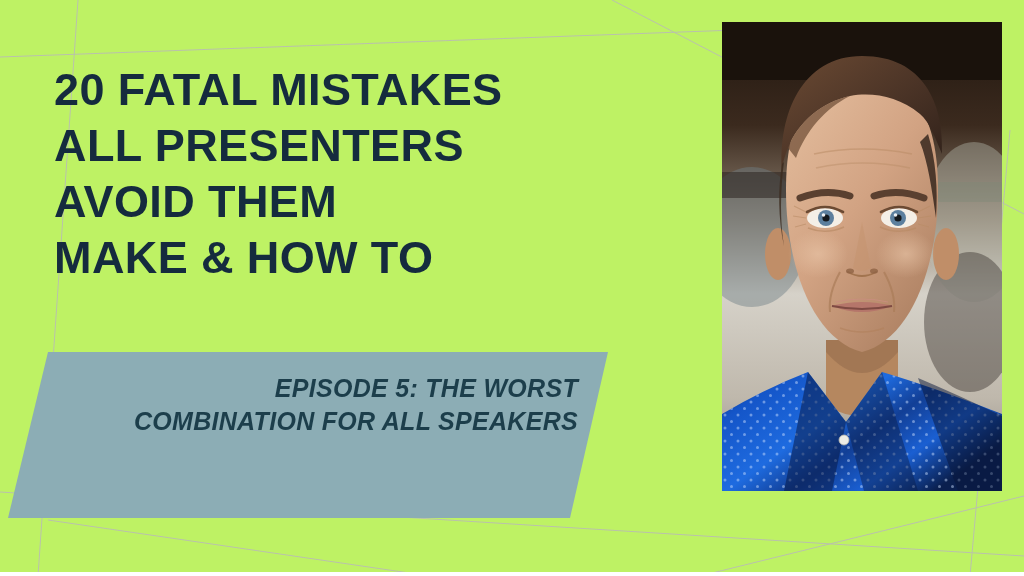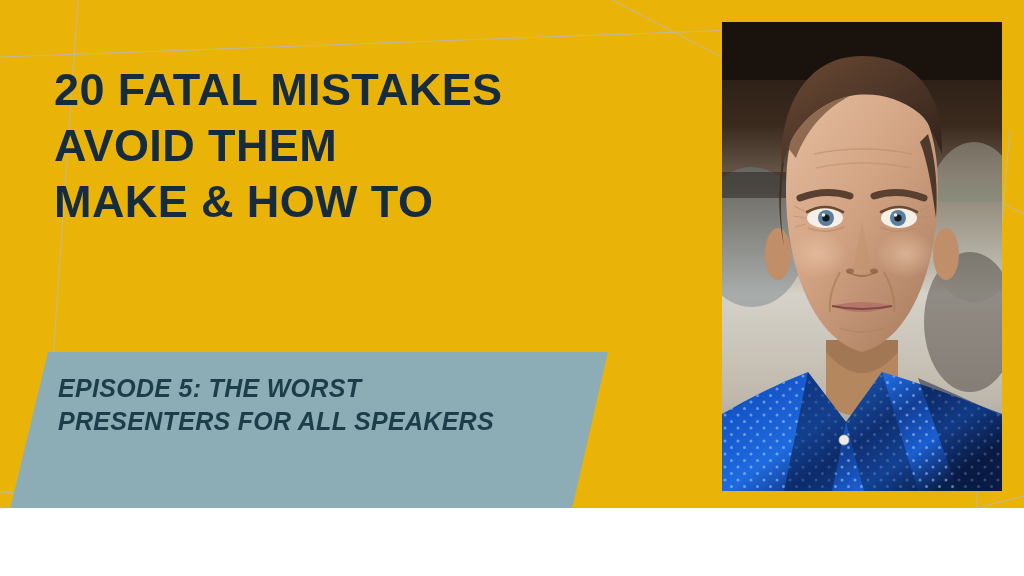--- a/index.html
+++ b/index.html
@@ -3,22 +3,22 @@
 <meta charset="utf-8">
 <style>
   html, body {
     margin: 0;
     padding: 0;
     background: #ffffff;
   }
   #slide {
     position: relative;
     width: 1024px;
-    height: 508px;
-    background: #eab308;
+    height: 572px;
+    background: #bef264;
     overflow: hidden;
     font-family: "Liberation Sans", sans-serif;
   }
 
   
   .deco-layer {
     position: absolute;
     inset: 0;
     width: 1024px;
     height: 576px;
@@ -64,20 +64,21 @@
   }
   .banner-line {
     font-family: "Liberation Sans", sans-serif;
     font-style: italic;
     font-weight: 700;
     font-size: 25px;
     line-height: 33px;
     letter-spacing: 0.3px;
     color: #1C3E4B;
     white-space: nowrap;
+    text-align: right;
   }
 
   
   .photo {
     position: absolute;
     left: 722px;
     top: 22px;
     width: 280px;
     height: 469px;
     overflow: hidden;
@@ -150,31 +151,32 @@
       <line x1="612" y1="0" x2="1024" y2="214"></line>
       <line x1="0" y1="492" x2="1024" y2="556"></line>
       <line x1="48" y1="520" x2="430" y2="576"></line>
       <line x1="1010" y1="130" x2="970" y2="576"></line>
       <line x1="700" y1="576" x2="1024" y2="496"></line>
     </g>
   </svg>
 
   <div class="title-block">
     <div class="title-line">20 FATAL MISTAKES</div>
+    <div class="title-line">ALL PRESENTERS</div>
     <div class="title-line">AVOID THEM</div>
     <div class="title-line">MAKE &amp; HOW TO</div>
   </div>
 
   <div class="banner-wrap">
     <svg class="banner-shape" viewBox="0 0 640 200" xmlns="http://www.w3.org/2000/svg">
       <polygon points="48,12 608,12 570,178 8,178" fill="#8CADB5"></polygon>
     </svg>
     <div class="banner-text">
       <div class="banner-line">EPISODE 5:  THE WORST</div>
-      <div class="banner-line">PRESENTERS FOR ALL SPEAKERS</div>
+      <div class="banner-line">COMBINATION FOR ALL SPEAKERS</div>
     </div>
   </div>
 
   <div class="photo">
     <svg width="280" height="469" viewBox="0 0 280 469" xmlns="http://www.w3.org/2000/svg">
       <defs>
         <linearGradient id="bgGrad" x1="0" y1="0" x2="0" y2="1">
           <stop offset="0%" stop-color="#20160F"></stop>
           <stop offset="22%" stop-color="#3B2A1E"></stop>
           <stop offset="42%" stop-color="#8E8070"></stop>

